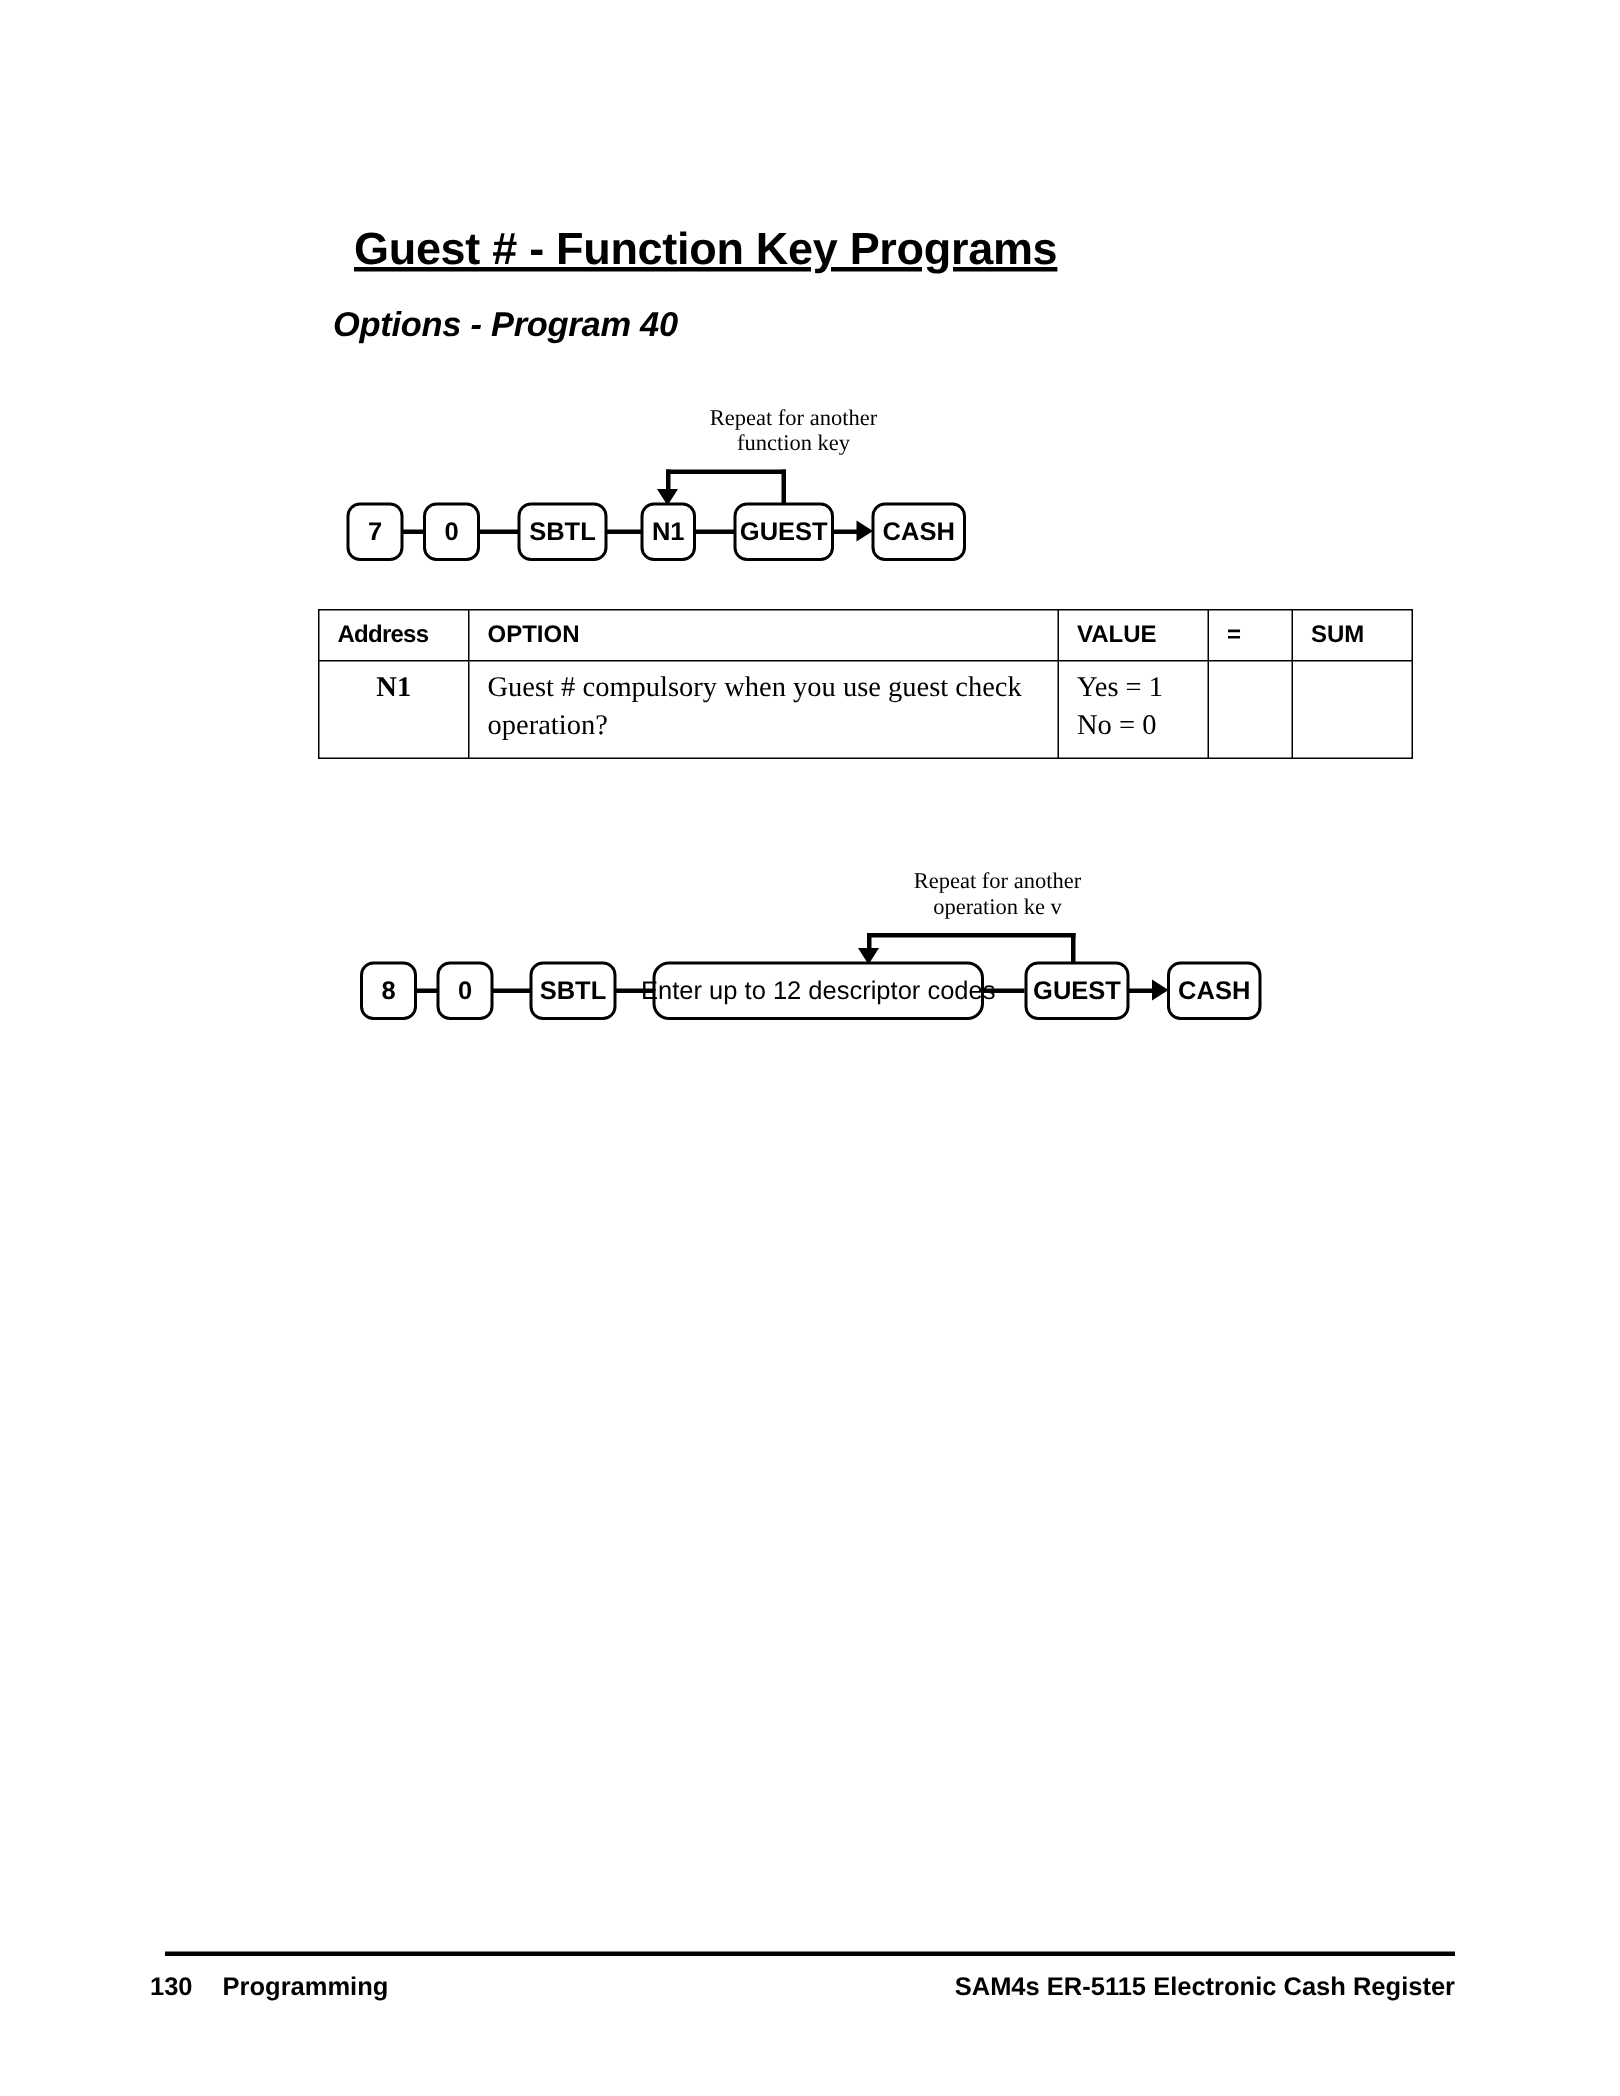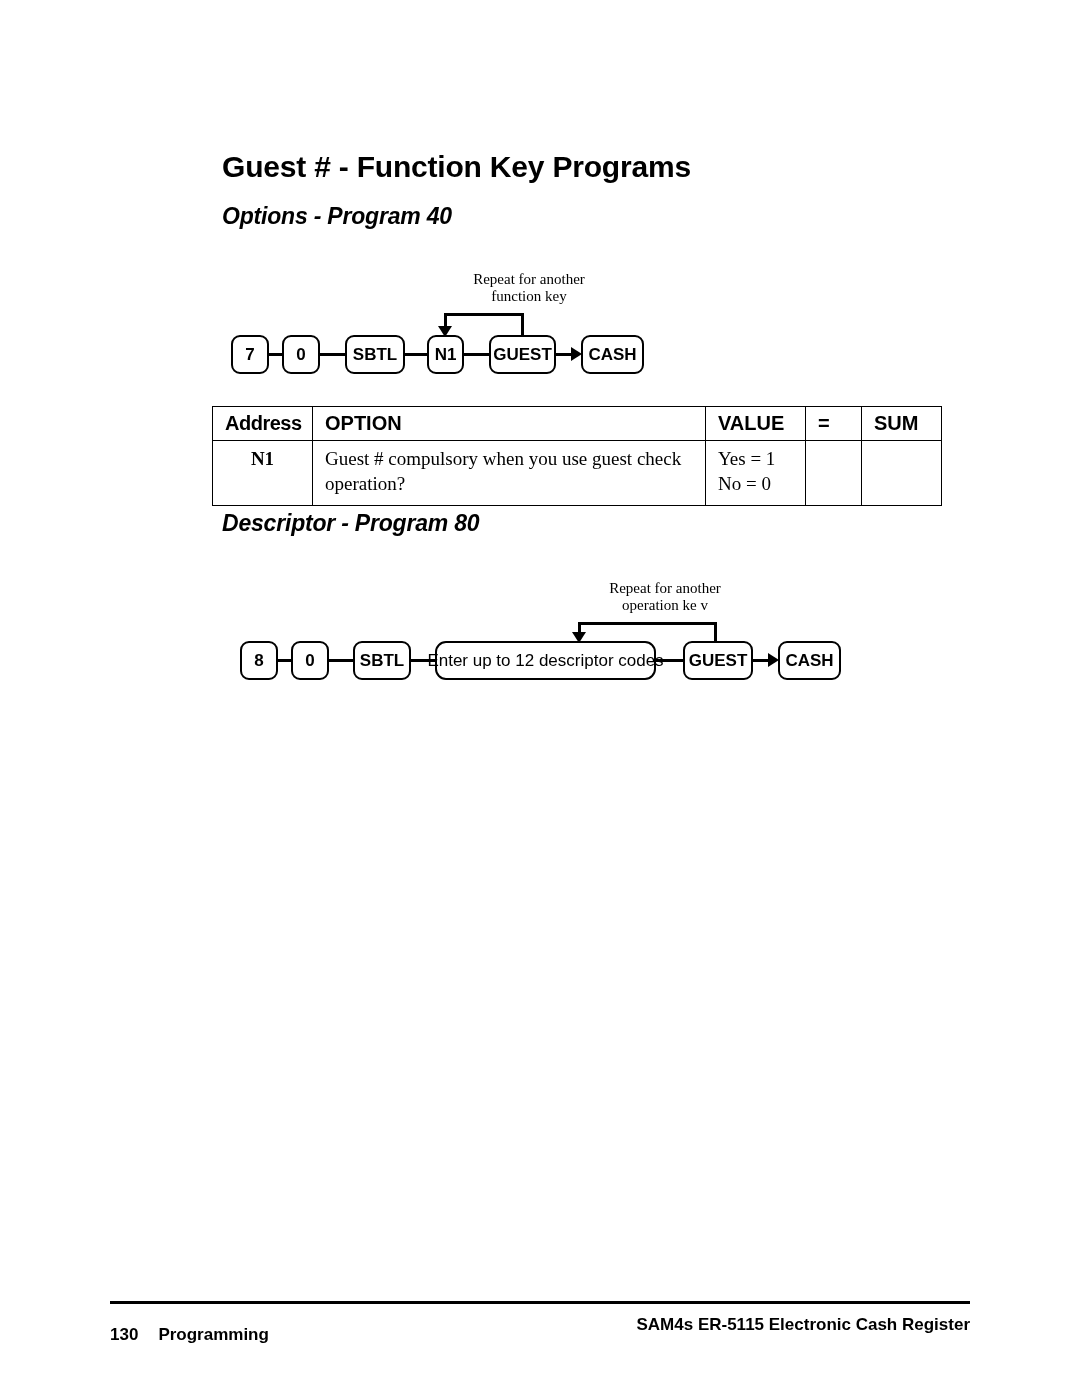--- a/index.html
+++ b/index.html
@@ -17,26 +17,27 @@
   }
 
   .page {
     position: absolute;
     inset: 0;
   }
 
   
   .h1-title {
     position: absolute;
-    left: 222px;
+    left: 236px;
     top: 150px;
     font-size: 30px;
     font-weight: bold;
     letter-spacing: -0.2px;
     white-space: nowrap;
+    text-decoration: underline;
   }
   .h2-title {
     position: absolute;
     left: 222px;
     font-size: 23px;
     font-weight: bold;
     font-style: italic;
     letter-spacing: -0.2px;
     white-space: nowrap;
   }
@@ -123,21 +124,21 @@
     border-collapse: collapse;
     table-layout: fixed;
   }
   .opt-table th, .opt-table td {
     border: 1.5px solid #000;
     padding: 0;
     vertical-align: top;
   }
   .opt-table thead th {
     height: 33px;
-    font-size: 20px;
+    font-size: 16px;
     font-weight: bold;
     text-align: left;
     padding: 0 12px;
     vertical-align: middle;
     white-space: nowrap;
   }
   th.th-address {
     text-align: center;
     font-family: "Liberation Sans Narrow", "Liberation Sans", sans-serif;
     font-size: 17px;
@@ -166,26 +167,25 @@
   .footer-rule {
     position: absolute;
     left: 110px;
     top: 1301px;
     width: 860px;
     height: 3px;
     background: #000;
   }
   .footer-left {
     position: absolute;
-    left: 110px;
+    left: 100px;
     top: 1315px;
     font-size: 17px;
     font-weight: bold;
     white-space: nowrap;
-    margin-top: 10px;
   }
   .footer-page-num { display: inline-block; margin-right: 20px; }
   .footer-right {
     position: absolute;
     right: 110px;
     top: 1315px;
     font-size: 17px;
     font-weight: bold;
     white-space: nowrap;
   }
@@ -250,21 +250,20 @@
         <td class="td-value">
           <div>Yes = 1</div>
           <div>No = 0</div>
         </td>
         <td class="td-blank"></td>
         <td class="td-blank"></td>
       </tr>
     </tbody>
   </table>
 
-  <div class="h2-title" id="desc-heading">Descriptor - Program 80</div>
 
   <div class="diagram">
 
     <div class="loop-label" style="left:560px; top:580px; width:210px;">
       <div>Repeat for another</div>
       <div>operation ke v</div>
     </div>
 
     <div class="loop-seg-v" style="left:714px; top:622px; height:21px;"></div>
     <div class="loop-seg-h" style="left:578px; top:622px; width:139px;"></div>

